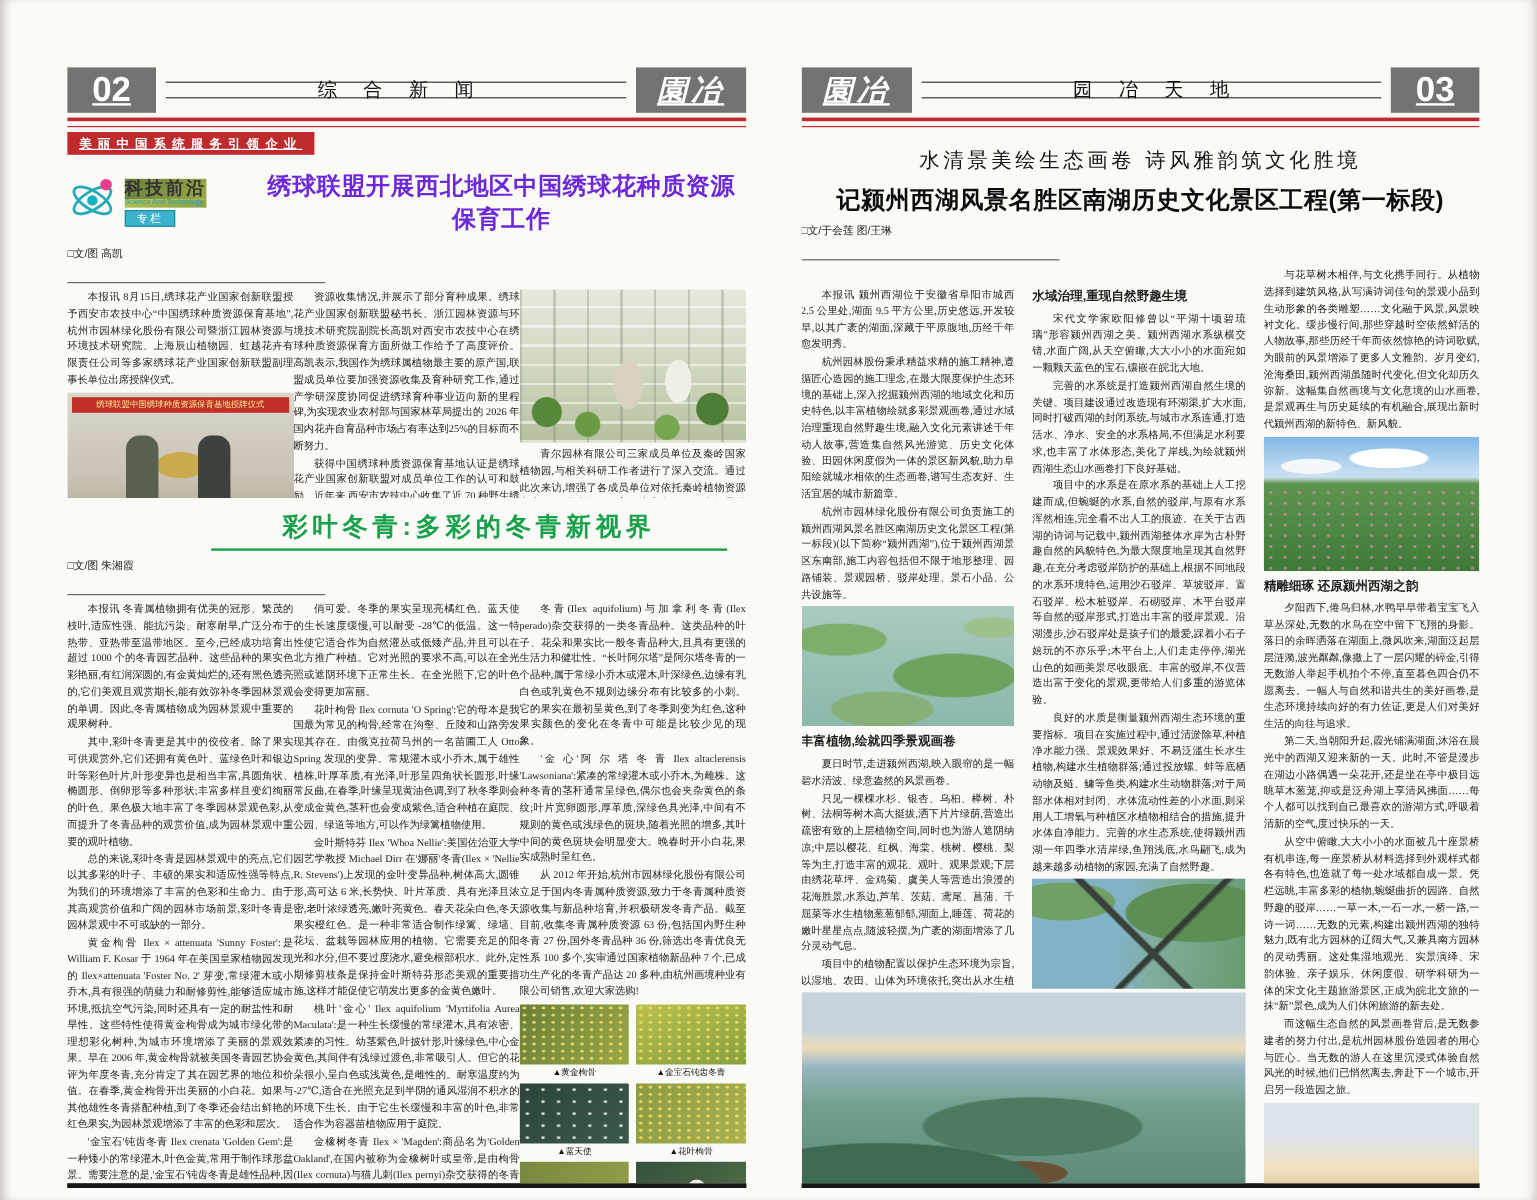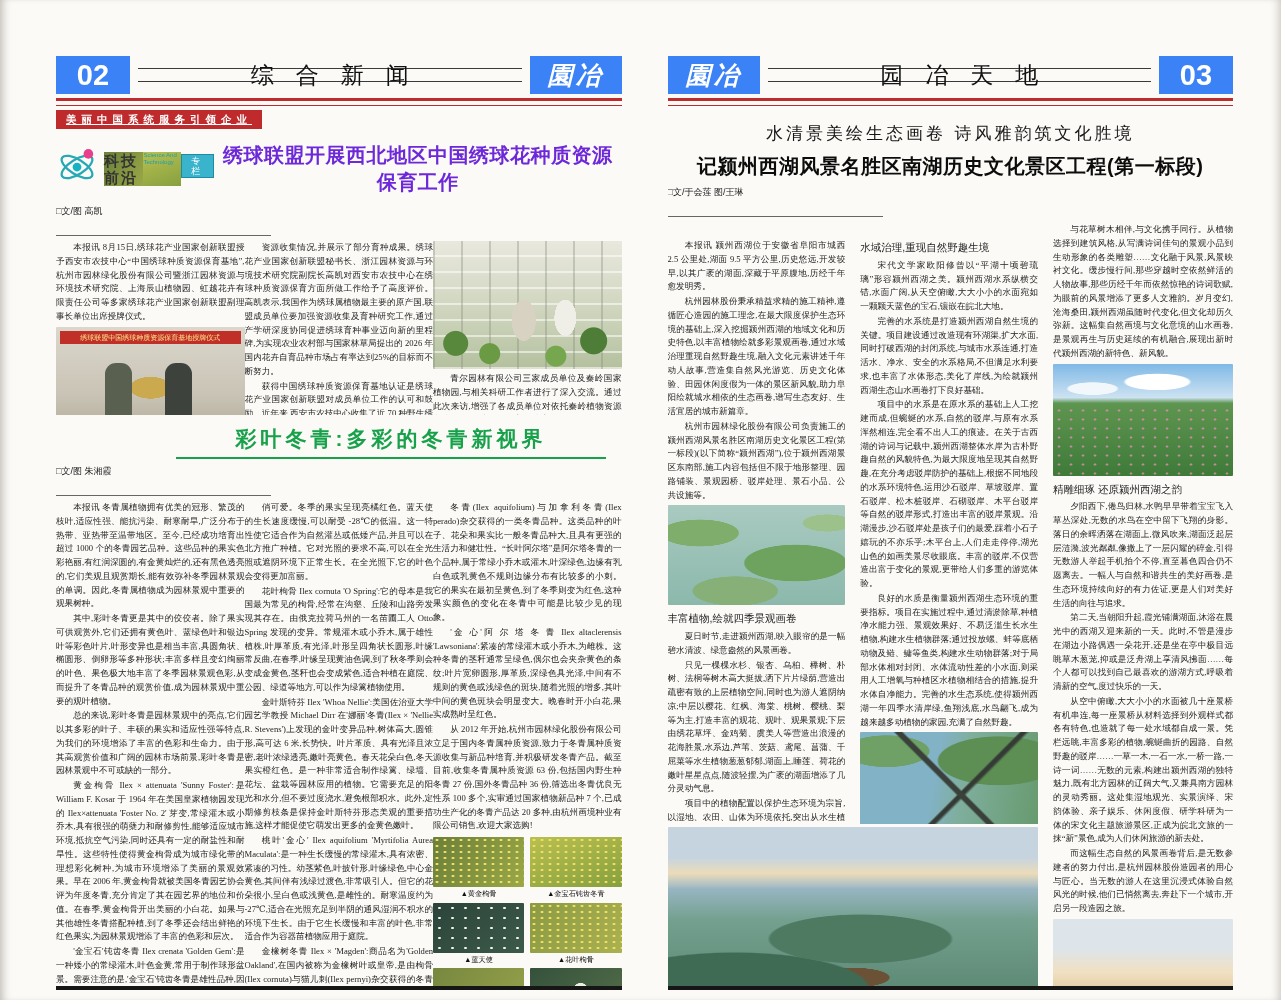--- a/index.html
+++ b/index.html
@@ -6,38 +6,38 @@
   body{
     width:1281px;height:1000px;background:#fbfaf7;overflow:hidden;
     font-family:"Liberation Serif","DejaVu Serif",serif;color:#1d1d1d;
     box-shadow:inset 8px 0 10px -6px #b9b5ad, inset -8px 0 10px -6px #c9c5bd;
   }
   .spread{display:flex;gap:46px;padding:56px 48px 0 56px;}
   .page{width:567px;height:930px;overflow:hidden;border-bottom:4px solid #161616;position:relative;background:transparent;}
 
   
   .mast{display:flex;align-items:stretch;height:38px;}
-  .mast .numbox,.mast .logobox{background:#3b82f6;color:#fff;display:flex;align-items:center;justify-content:center;}
+  .mast .numbox,.mast .logobox{background:#737373;color:#fff;display:flex;align-items:center;justify-content:center;text-decoration:underline;}
   .numbox{width:74px;font-family:"Liberation Sans",sans-serif;font-size:29px;font-weight:bold;}
   .logobox{width:92px;font-family:"DejaVu Serif",serif;font-style:italic;font-weight:bold;font-size:25px;letter-spacing:3px;}
-  .mastmid{flex:1;margin:12px 8px;border-top:1.5px solid #3a3a3a;border-bottom:1.5px solid #3a3a3a;display:flex;align-items:center;justify-content:center;font-family:"Liberation Serif",serif;font-size:23px;letter-spacing:22px;text-indent:22px;color:#111;}
+  .mastmid{flex:1;margin:12px 8px;border-top:1.5px solid #3a3a3a;border-bottom:1.5px solid #3a3a3a;display:flex;align-items:center;justify-content:center;font-family:"Liberation Serif",serif;font-size:16px;letter-spacing:22px;text-indent:22px;color:#111;}
   .mrule{height:4px;border-top:3px solid #bf2a2c;border-bottom:1px solid #bf2a2c;margin-top:4px;}
   .tagline{display:inline-block;background:#bf2a2c;color:#fff;font-family:"Liberation Sans",sans-serif;font-size:10.5px;letter-spacing:5px;padding:3px 10px 2px;margin-top:4px;font-weight:bold;text-decoration:underline;}
 
   
   .byline{font-size:9px;color:#222;border-bottom:1px solid #666;width:215px;padding-bottom:17px;margin:6px 0 5px;font-family:"Liberation Sans",sans-serif;}
   .cols{display:flex;}
   .col{flex:1;font-size:8.6px;line-height:1.6;text-align:justify;overflow:hidden;}
   .col p{margin:0 0 1px;text-indent:2em;}
-  .chead{font-family:"Liberation Sans",sans-serif;font-weight:normal;font-size:10.5px;margin:5px 0 3px;text-indent:0;}
+  .chead{font-family:"Liberation Sans",sans-serif;font-weight:bold;font-size:10.5px;margin:5px 0 3px;text-indent:0;}
 
   
   .a1head{display:flex;align-items:center;margin-top:10px;height:60px;}
   .collogo{width:158px;display:flex;align-items:center;gap:6px;}
-  .collogo .txt{display:flex;flex-direction:row;line-height:1.15;}
+  .collogo .txt{display:flex;flex-direction:column;line-height:1.15;}
   .collogo .t1{font-family:"Liberation Sans",sans-serif;font-weight:bold;font-size:15px;color:#333;letter-spacing:2px;}
   .collogo .t2{font-size:6px;color:#18a0b6;font-family:"Liberation Sans",sans-serif;}
   .badge{align-self:flex-start;background:#3ab4cd;border:1px solid #1f8ba3;color:#fff;font-size:9px;padding:1px 9px;margin-top:2px;font-family:"Liberation Sans",sans-serif;letter-spacing:2px;}
   .a1title{flex:1;text-align:center;font-family:"Liberation Sans",sans-serif;font-weight:bold;font-size:20px;letter-spacing:.5px;color:#6d28d9;}
 
   
   .a2title{margin:10px auto 0;text-align:center;font-family:"Liberation Sans",sans-serif;font-weight:bold;font-size:21px;color:#17a14a;letter-spacing:4px;border-bottom:2.5px solid #17a14a;width:430px;padding-bottom:4px;margin-left:120px;}
 
   
   .ph{position:relative;overflow:hidden;border-radius:1px;margin:3px 0;}

